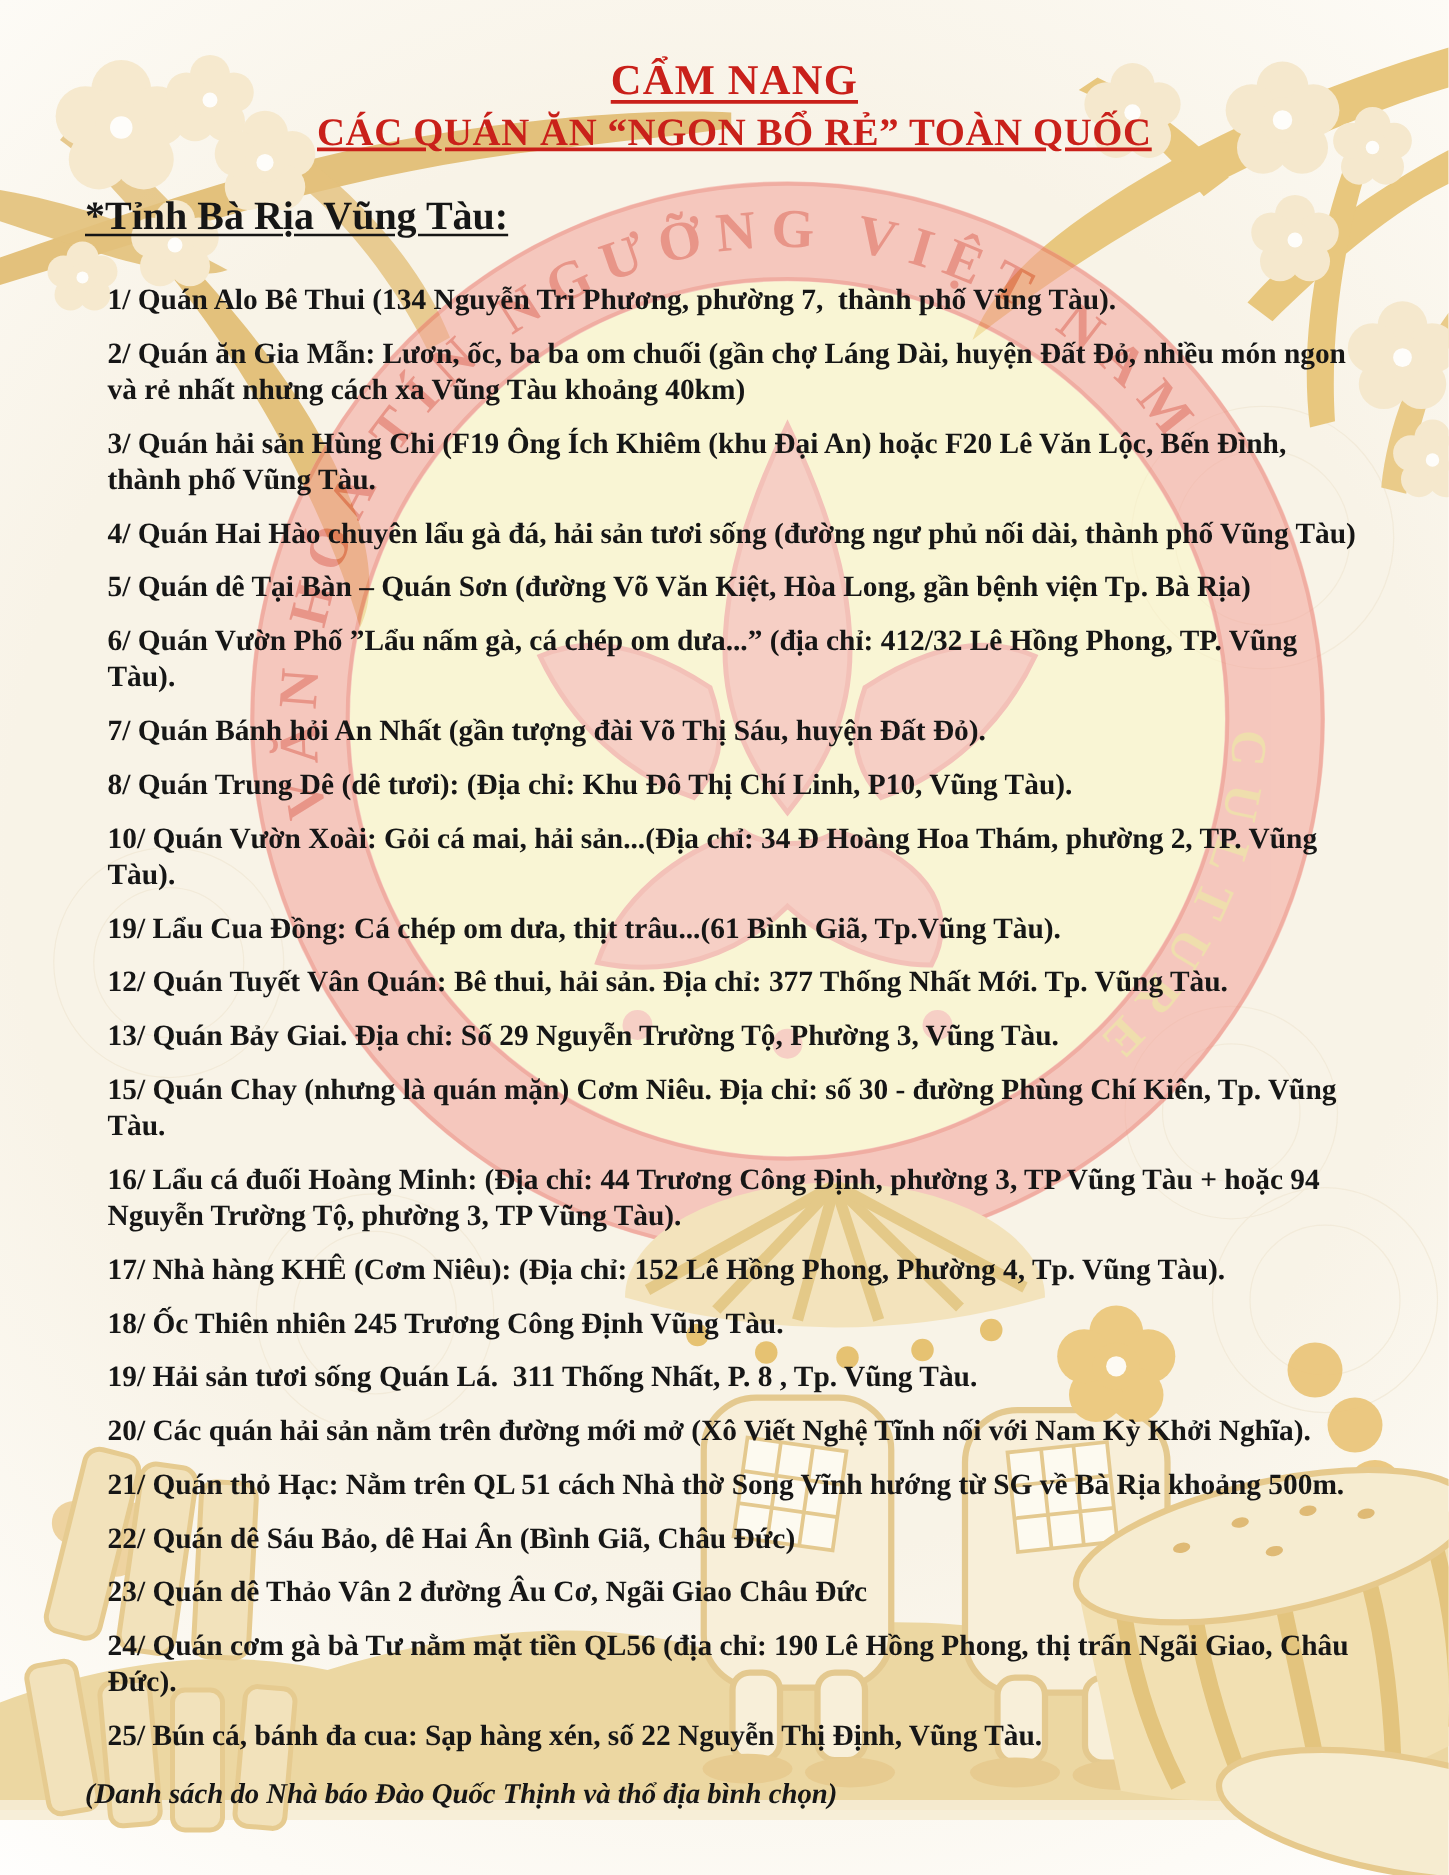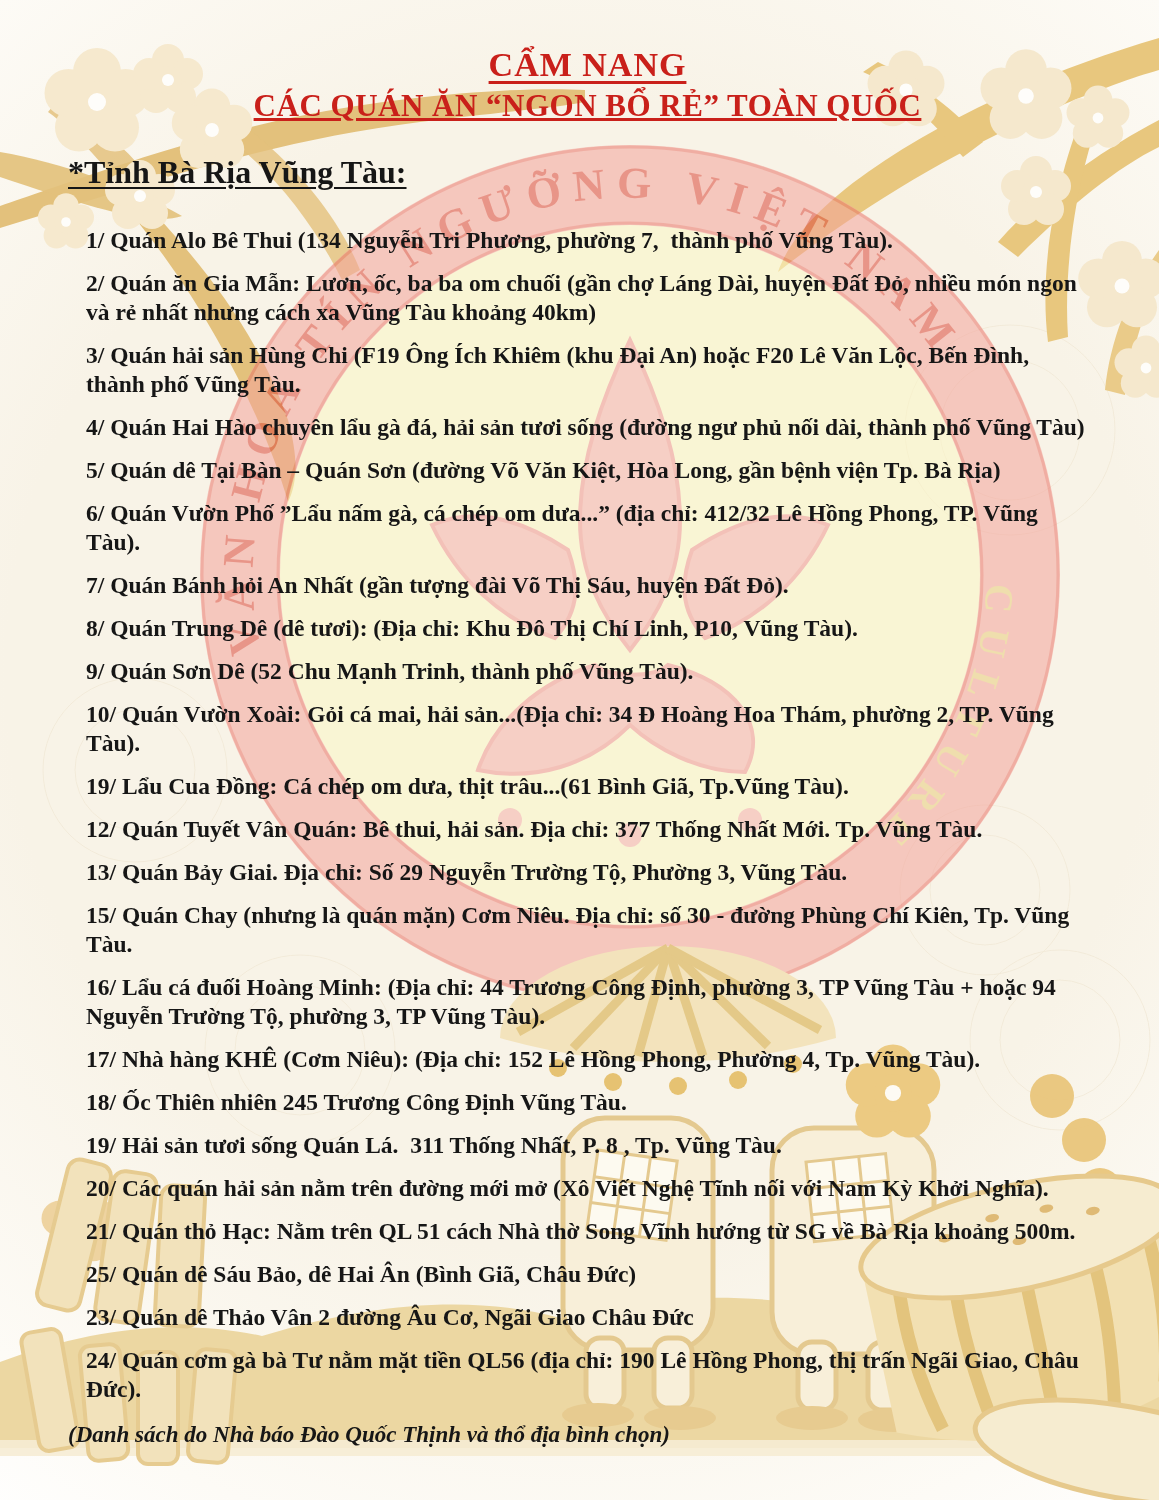--- a/index.html
+++ b/index.html
@@ -237,32 +237,32 @@
 
     <ul class="items">
         <li class="item">1/ Quán Alo Bê Thui (134 Nguyễn Tri Phương, phường 7,  thành phố Vũng Tàu).</li>
         <li class="item">2/ Quán ăn Gia Mẫn: Lươn, ốc, ba ba om chuối (gần chợ Láng Dài, huyện Đất Đỏ, nhiều món ngon và rẻ nhất nhưng cách xa Vũng Tàu khoảng 40km)</li>
         <li class="item">3/ Quán hải sản Hùng Chi (F19 Ông Ích Khiêm (khu Đại An) hoặc F20 Lê Văn Lộc, Bến Đình, thành phố Vũng Tàu.</li>
         <li class="item">4/ Quán Hai Hào chuyên lẩu gà đá, hải sản tươi sống (đường ngư phủ nối dài, thành phố Vũng Tàu)</li>
         <li class="item">5/ Quán dê Tại Bàn – Quán Sơn (đường Võ Văn Kiệt, Hòa Long, gần bệnh viện Tp. Bà Rịa)</li>
         <li class="item">6/ Quán Vườn Phố ”Lẩu nấm gà, cá chép om dưa...” (địa chỉ: 412/32 Lê Hồng Phong, TP. Vũng Tàu).</li>
         <li class="item">7/ Quán Bánh hỏi An Nhất (gần tượng đài Võ Thị Sáu, huyện Đất Đỏ).</li>
         <li class="item">8/ Quán Trung Dê (dê tươi): (Địa chỉ: Khu Đô Thị Chí Linh, P10, Vũng Tàu).</li>
-        <li class="item">9/ Quán Sơn Dê (52 Chu Mạnh Trinh, thành phố Vũng Tàu).</li>
         <li class="item">10/ Quán Vườn Xoài: Gỏi cá mai, hải sản...(Địa chỉ: 34 Đ Hoàng Hoa Thám, phường 2, TP. Vũng Tàu).</li>
         <li class="item">19/ Lẩu Cua Đồng: Cá chép om dưa, thịt trâu...(61 Bình Giã, Tp.Vũng Tàu).</li>
         <li class="item">12/ Quán Tuyết Vân Quán: Bê thui, hải sản. Địa chỉ: 377 Thống Nhất Mới. Tp. Vũng Tàu.</li>
         <li class="item">13/ Quán Bảy Giai. Địa chỉ: Số 29 Nguyễn Trường Tộ, Phường 3, Vũng Tàu.</li>
         <li class="item">15/ Quán Chay (nhưng là quán mặn) Cơm Niêu. Địa chỉ: số 30 - đường Phùng Chí Kiên, Tp. Vũng Tàu.</li>
         <li class="item">16/ Lẩu cá đuối Hoàng Minh: (Địa chỉ: 44 Trương Công Định, phường 3, TP Vũng Tàu + hoặc 94 Nguyễn Trường Tộ, phường 3, TP Vũng Tàu).</li>
         <li class="item">17/ Nhà hàng KHÊ (Cơm Niêu): (Địa chỉ: 152 Lê Hồng Phong, Phường 4, Tp. Vũng Tàu).</li>
         <li class="item">18/ Ốc Thiên nhiên 245 Trương Công Định Vũng Tàu.</li>
         <li class="item">19/ Hải sản tươi sống Quán Lá.  311 Thống Nhất, P. 8 , Tp. Vũng Tàu.</li>
         <li class="item">20/ Các quán hải sản nằm trên đường mới mở (Xô Viết Nghệ Tĩnh nối với Nam Kỳ Khởi Nghĩa).</li>
         <li class="item">21/ Quán thỏ Hạc: Nằm trên QL 51 cách Nhà thờ Song Vĩnh hướng từ SG về Bà Rịa khoảng 500m.</li>
-        <li class="item">25/ Quán dê Sáu Bảo, dê Hai Ân (Bình Giã, Châu Đức)</li>
+        <li class="item">22/ Quán dê Sáu Bảo, dê Hai Ân (Bình Giã, Châu Đức)</li>
         <li class="item">23/ Quán dê Thảo Vân 2 đường Âu Cơ, Ngãi Giao Châu Đức</li>
         <li class="item">24/ Quán cơm gà bà Tư nằm mặt tiền QL56 (địa chỉ: 190 Lê Hồng Phong, thị trấn Ngãi Giao, Châu Đức).</li>
+        <li class="item">25/ Bún cá, bánh đa cua: Sạp hàng xén, số 22 Nguyễn Thị Định, Vũng Tàu.</li>
       </ul>
 
     <div class="footer-note">(Danh sách do Nhà báo Đào Quốc Thịnh và thổ địa bình chọn)</div>
   </div>
 </div>
 
 </body></html>

